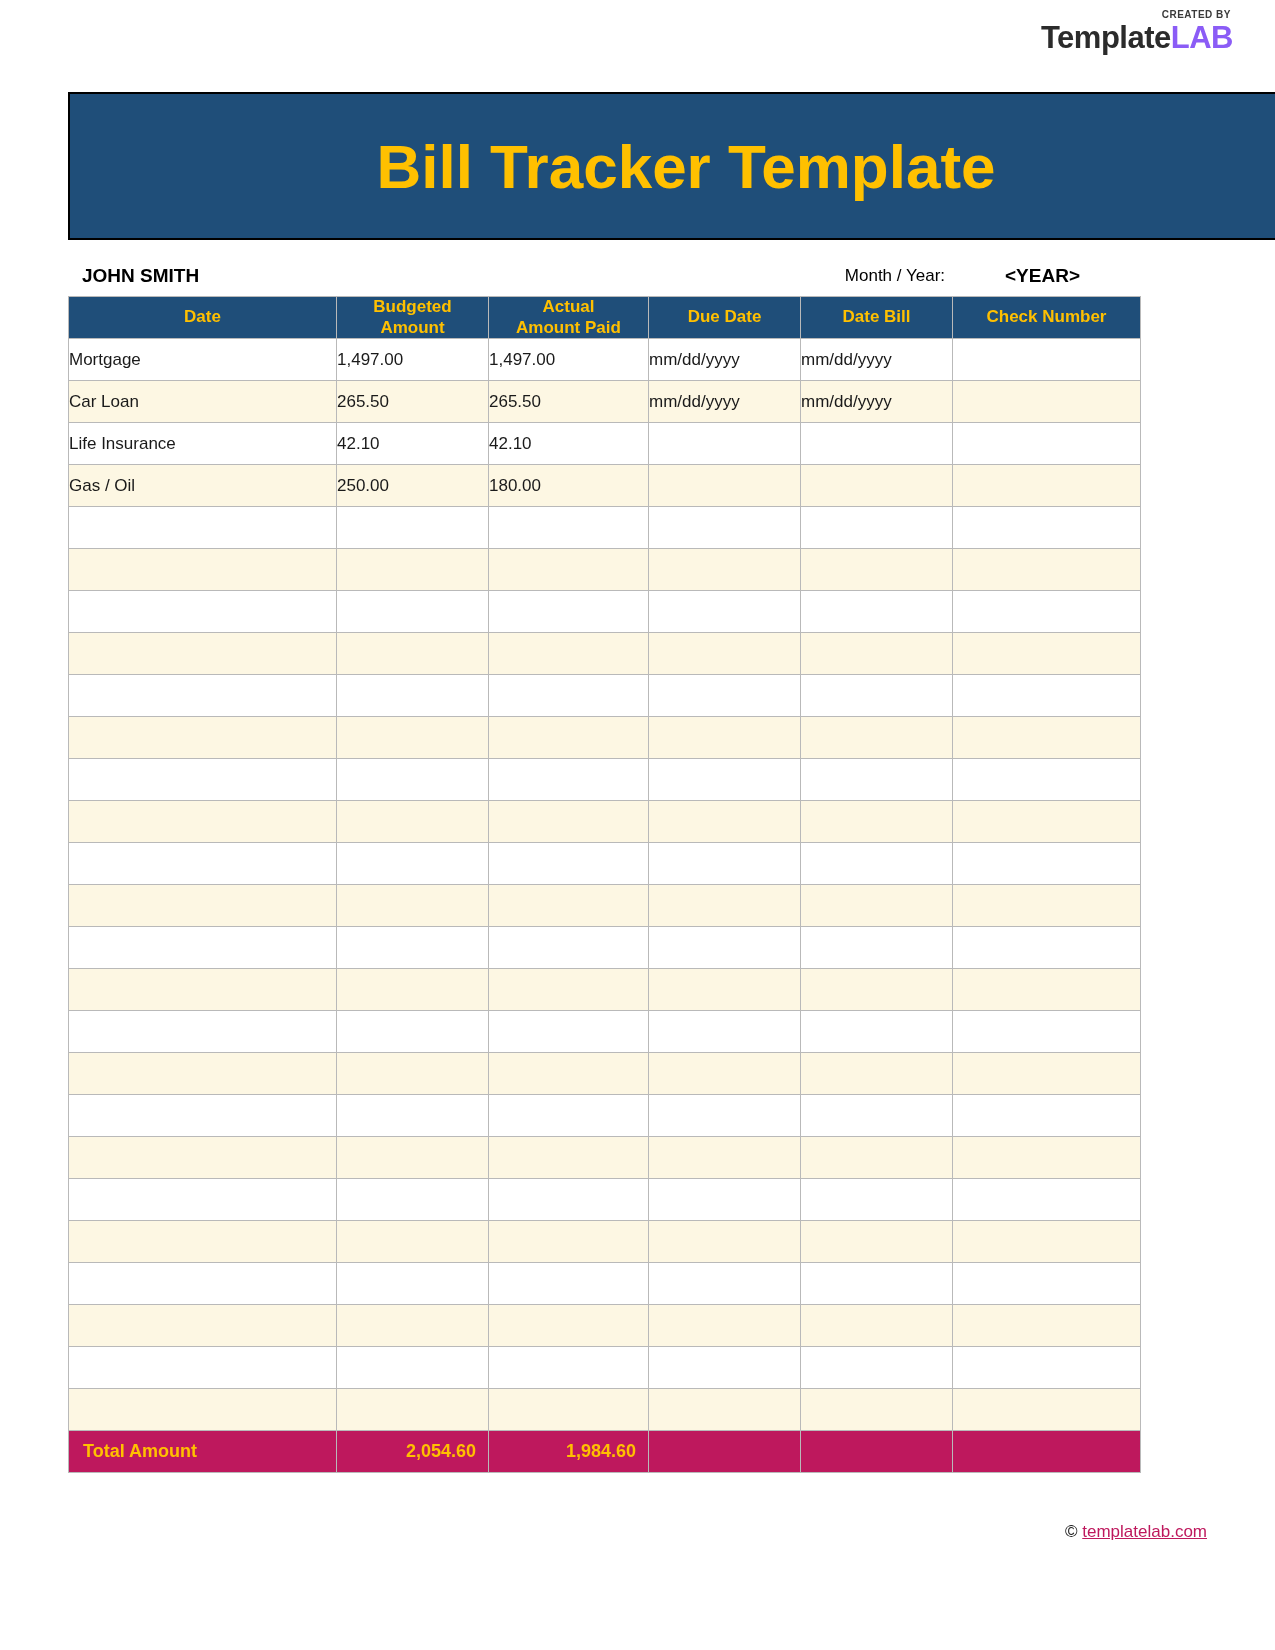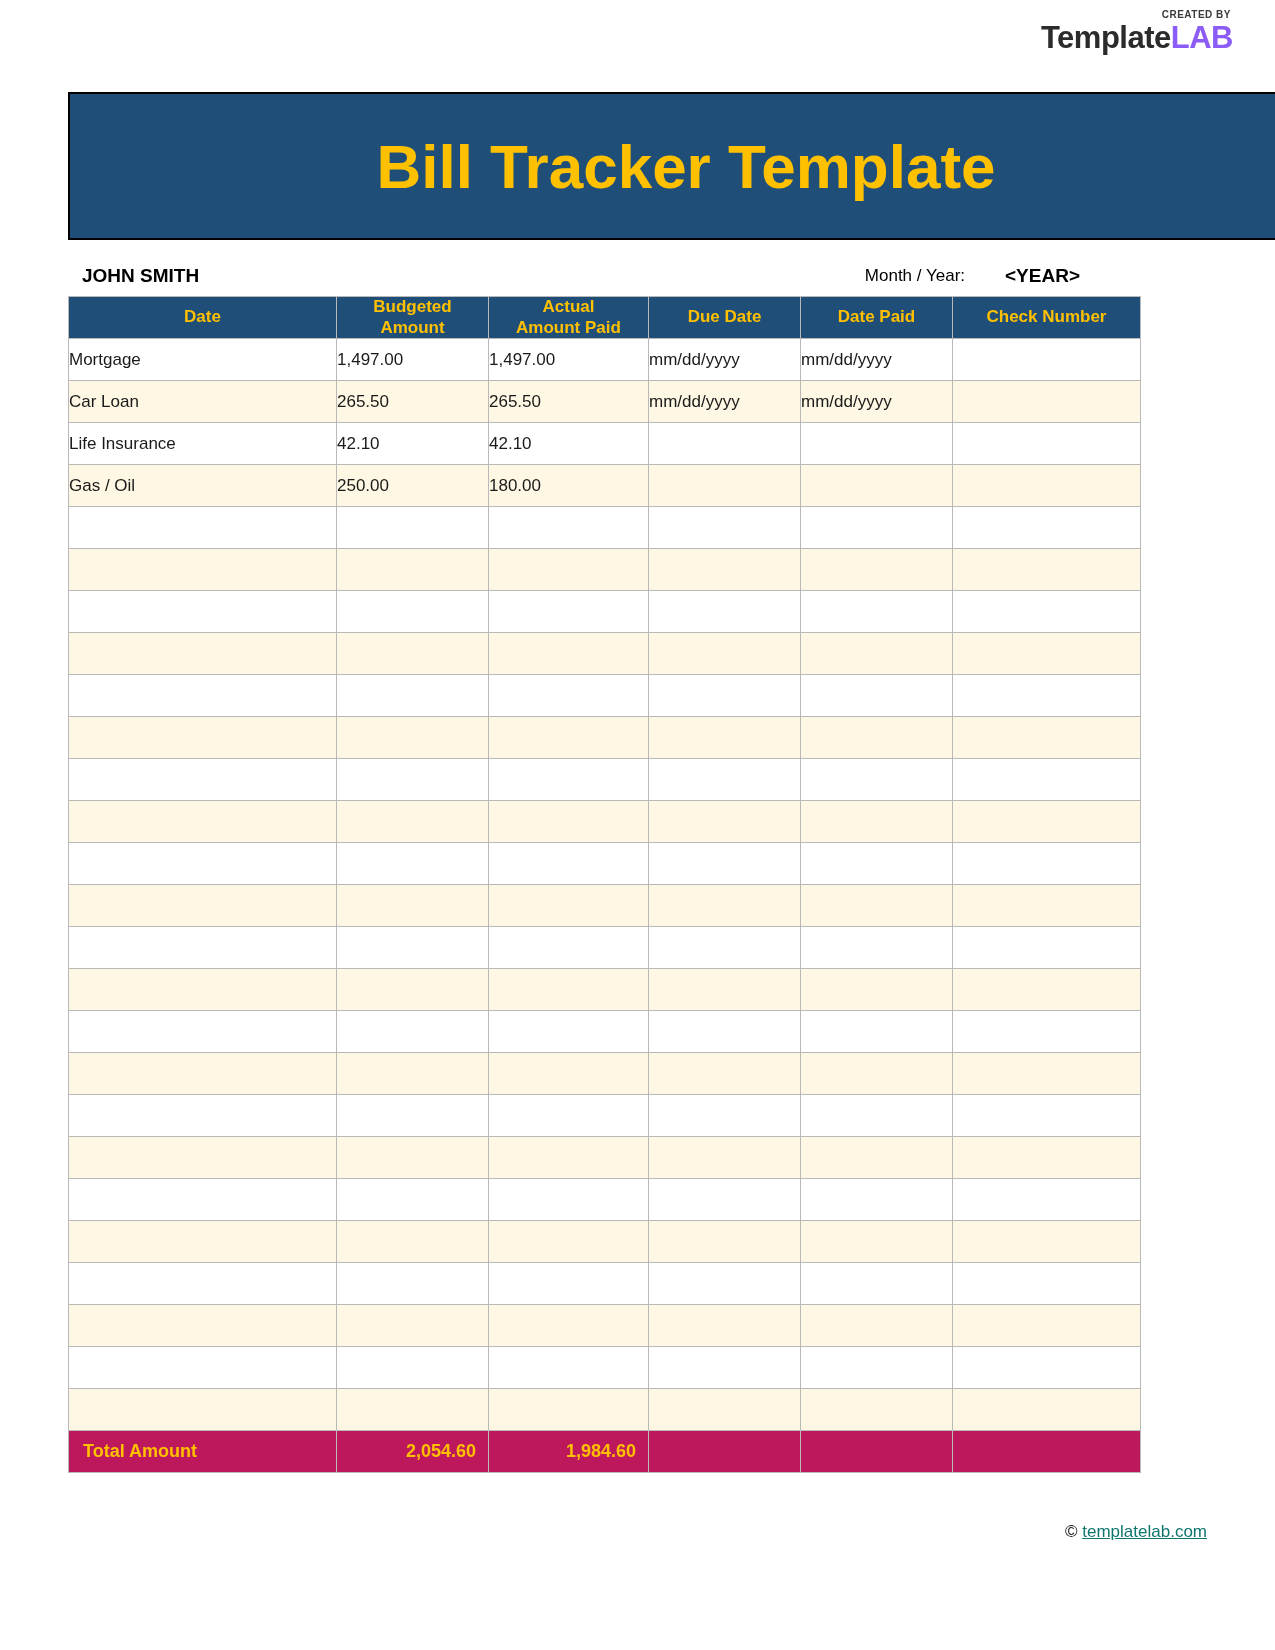--- a/index.html
+++ b/index.html
@@ -82,21 +82,21 @@
   .owner-name {
     font-size: 19px;
     font-weight: bold;
     color: #000000;
     padding-left: 14px;
   }
   .meta-right {
     margin-left: auto;
     display: flex;
     align-items: center;
-    gap: 40px;
+    gap: 60px;
     padding-right: 60px;
   }
   .meta-label {
     font-size: 17px;
     color: #000000;
   }
   .meta-value {
     font-size: 19px;
     font-weight: bold;
     color: #000000;
@@ -178,21 +178,21 @@
   
   .footer {
     position: absolute;
     right: 68px;
     bottom: 108px;
     font-size: 17px;
     color: #1a1a1a;
   }
   .footer .link {
     text-decoration: underline;
-    color: #0f766e;
+    color: #be185d;
   }
 </style>
 </head>
 <body>
 
 <div class="page">
 
   <div class="brand">
     <div class="brand-created">CREATED BY</div>
     <div class="brand-name">
@@ -226,21 +226,21 @@
         <th>Date</th>
         <th>
           <div>Budgeted</div>
           <div>Amount</div>
         </th>
         <th>
           <div>Actual</div>
           <div>Amount Paid</div>
         </th>
         <th>Due Date</th>
-        <th>Date Paid</th>
+        <th>Date Bill</th>
         <th>Check Number</th>
       </tr>
     </thead>
     <tbody id="table-body">
         <tr class="odd">
           <td class="cell-text">Mortgage</td>
           <td class="cell-num">1,497.00</td>
           <td class="cell-num">1,497.00</td>
           <td class="cell-date">mm/dd/yyyy</td>
           <td class="cell-date">mm/dd/yyyy</td>

